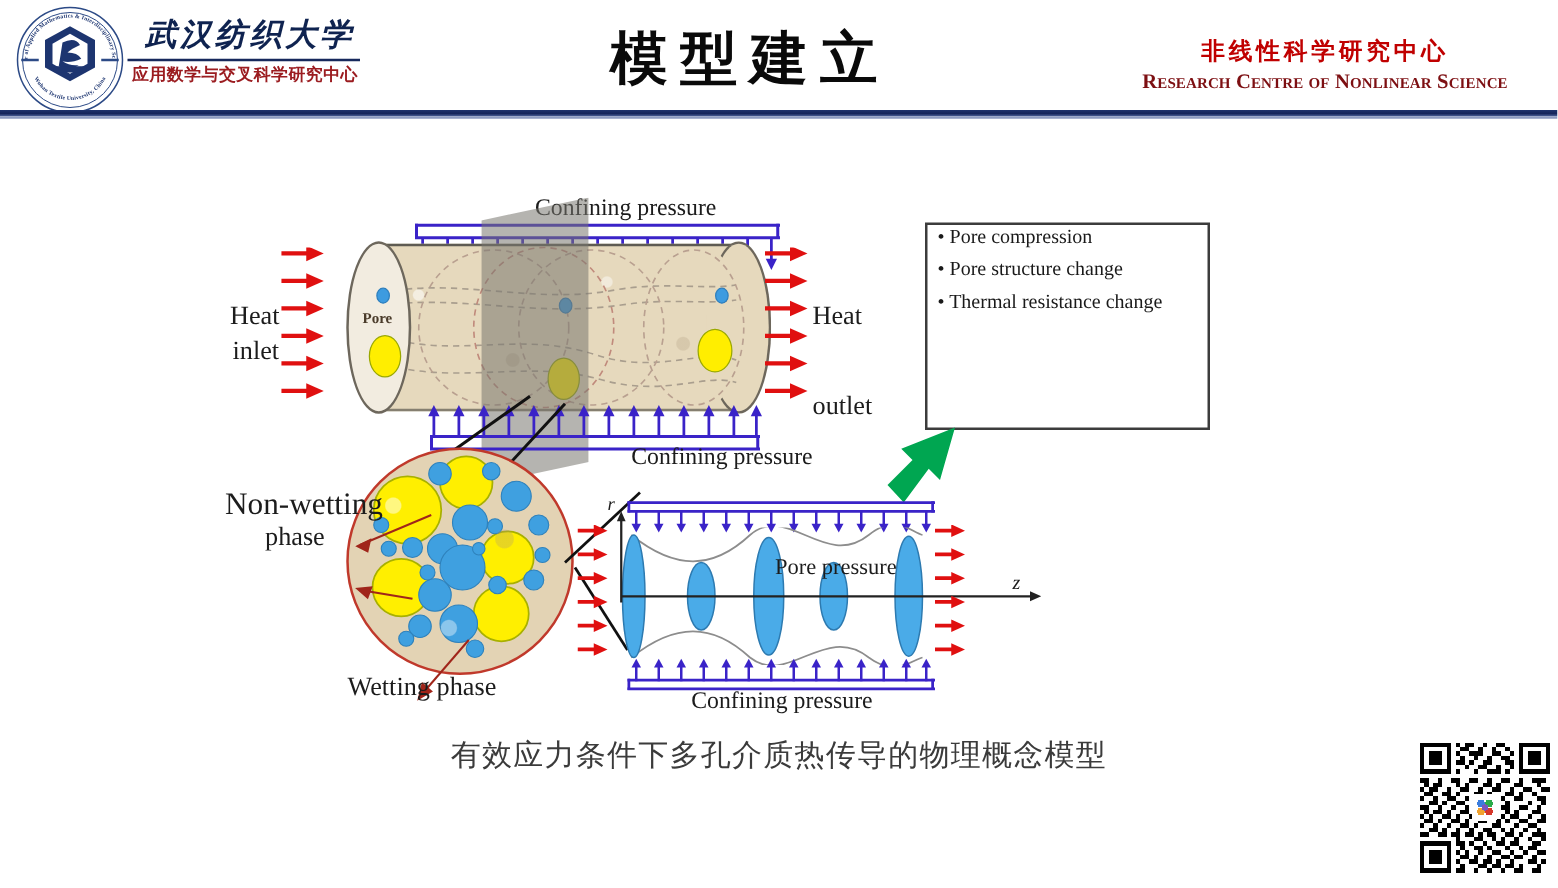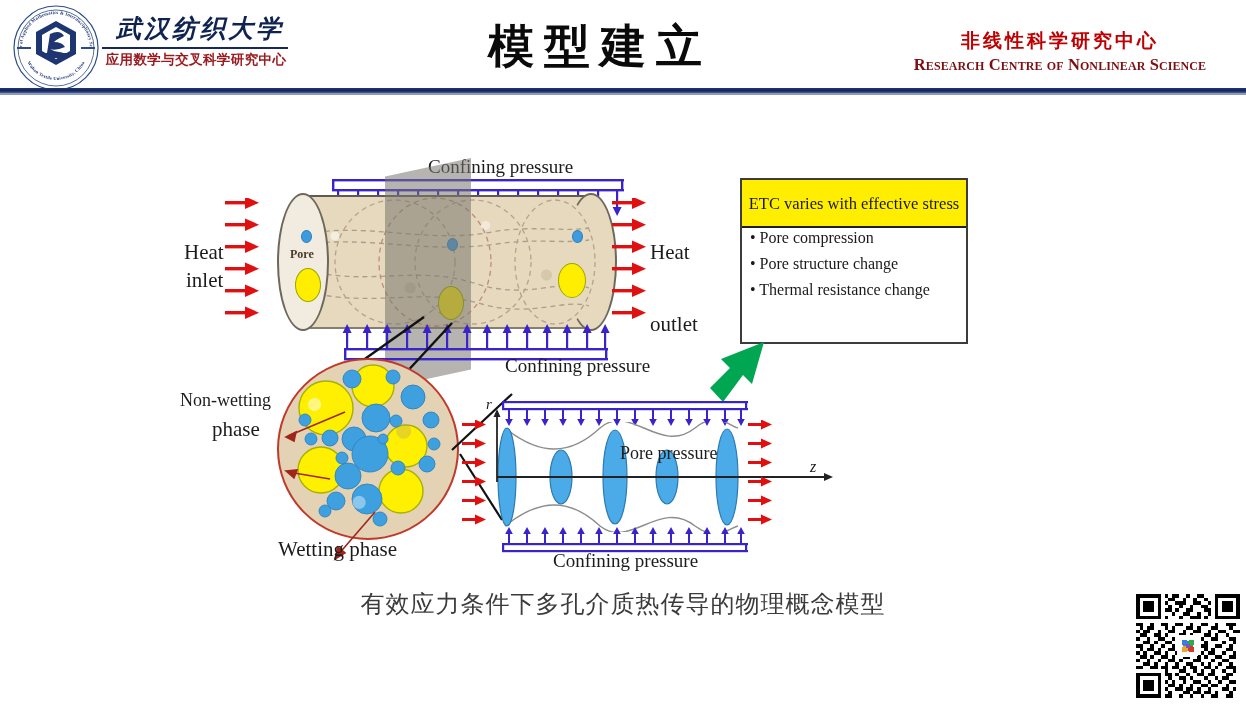--- a/index.html
+++ b/index.html
@@ -279,21 +279,20 @@
       <rect x="0" y="91" width="22" height="3.4"></rect>
         <polygon points="34,92.7 20,86.5 20,99"></polygon>
       <rect x="0" y="113" width="22" height="3.4"></rect>
         <polygon points="34,114.7 20,108.5 20,121"></polygon>
     </g>
   </svg>
   <div class="lbl" style="left:650px;top:140px;font-size:21px;">Heat</div>
   <div class="lbl" style="left:650px;top:168px;font-size:21px;margin-top:44px;">outlet</div>
 
   <div id="etc-box">
-    <div id="etc-head">ETC varies with effective stress</div>
     <div class="etc-item">• Pore compression</div>
     <div class="etc-item">• Pore structure change</div>
     <div class="etc-item">• Thermal resistance change</div>
   </div>
 
   <svg id="green-arrow" viewBox="0 0 74 78">
     <polygon points="4,60 24,40 15,31 58,14 46,56 37,47 17,74" fill="#00a651"></polygon>
   </svg>
 
   <svg style="position:absolute;left:300px;top:195px;" width="200" height="110">
@@ -338,21 +337,21 @@
   </div>
 
   <svg style="position:absolute;left:230px;top:280px;" width="130" height="180">
     <g stroke="#a0251a" stroke-width="1.6" fill="#a0251a">
       <line x1="58" y1="56" x2="115" y2="32"></line>
         <polygon points="56,57 66,52 64,61"></polygon>
       <line x1="58" y1="92" x2="100" y2="99"></line>
         <polygon points="56,91 67,90 64,98"></polygon>
     </g>
   </svg>
-  <div class="lbl" style="left:180px;top:290px;font-size:18px;">Non-wetting</div>
+  <div class="lbl" style="left:180px;top:290px;font-size:25px;">Non-wetting</div>
   <div class="lbl" style="left:212px;top:317px;font-size:21px;">phase</div>
 
   <svg style="position:absolute;left:315px;top:410px;" width="90" height="60">
     <g stroke="#a0251a" stroke-width="1.6" fill="#a0251a">
       <line x1="60" y1="2" x2="22" y2="46"></line>
         <polygon points="20,49 23,37 30,43"></polygon>
     </g>
   </svg>
   <div class="lbl" style="left:278px;top:437px;font-size:21px;text-align:center;">Wetting phase</div>
 

